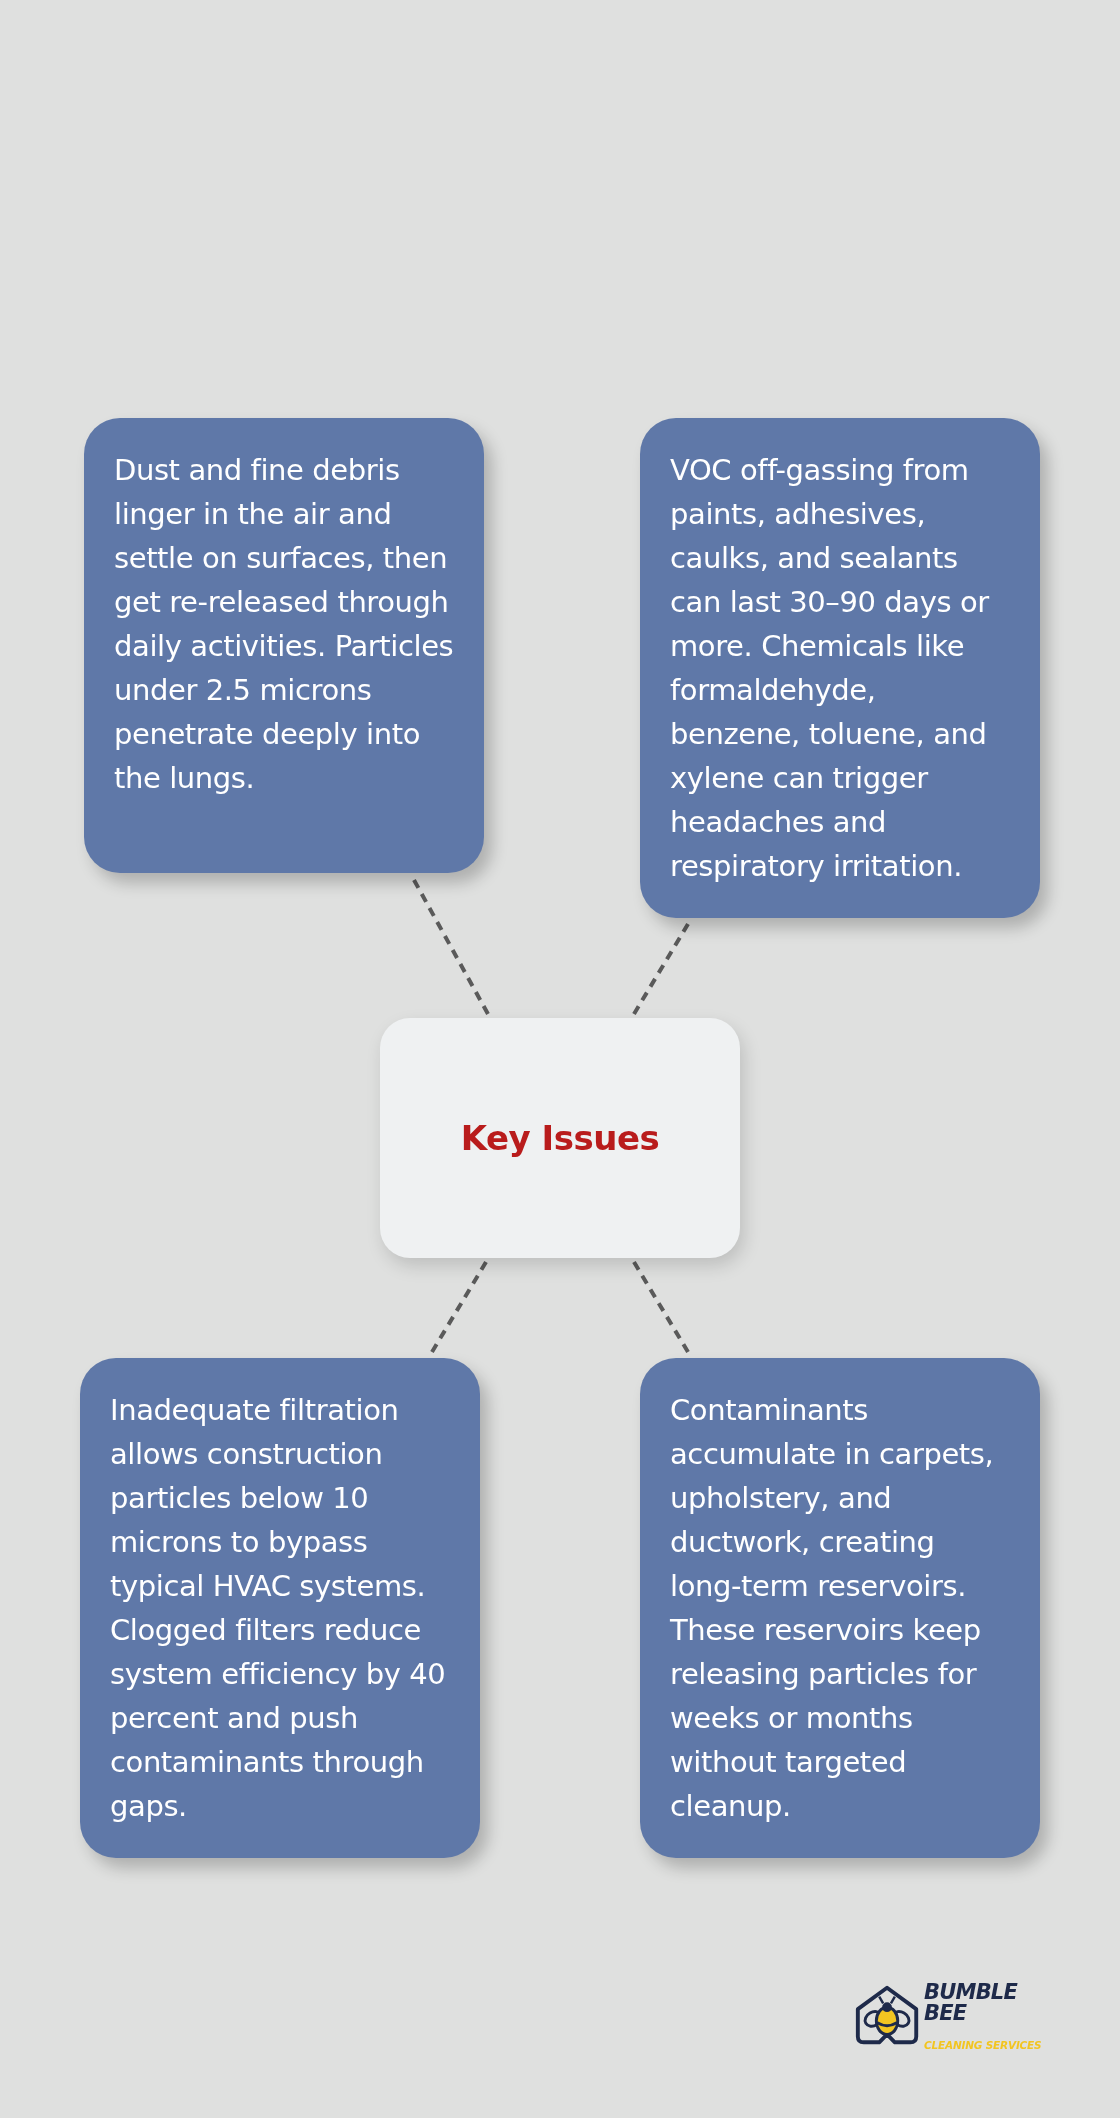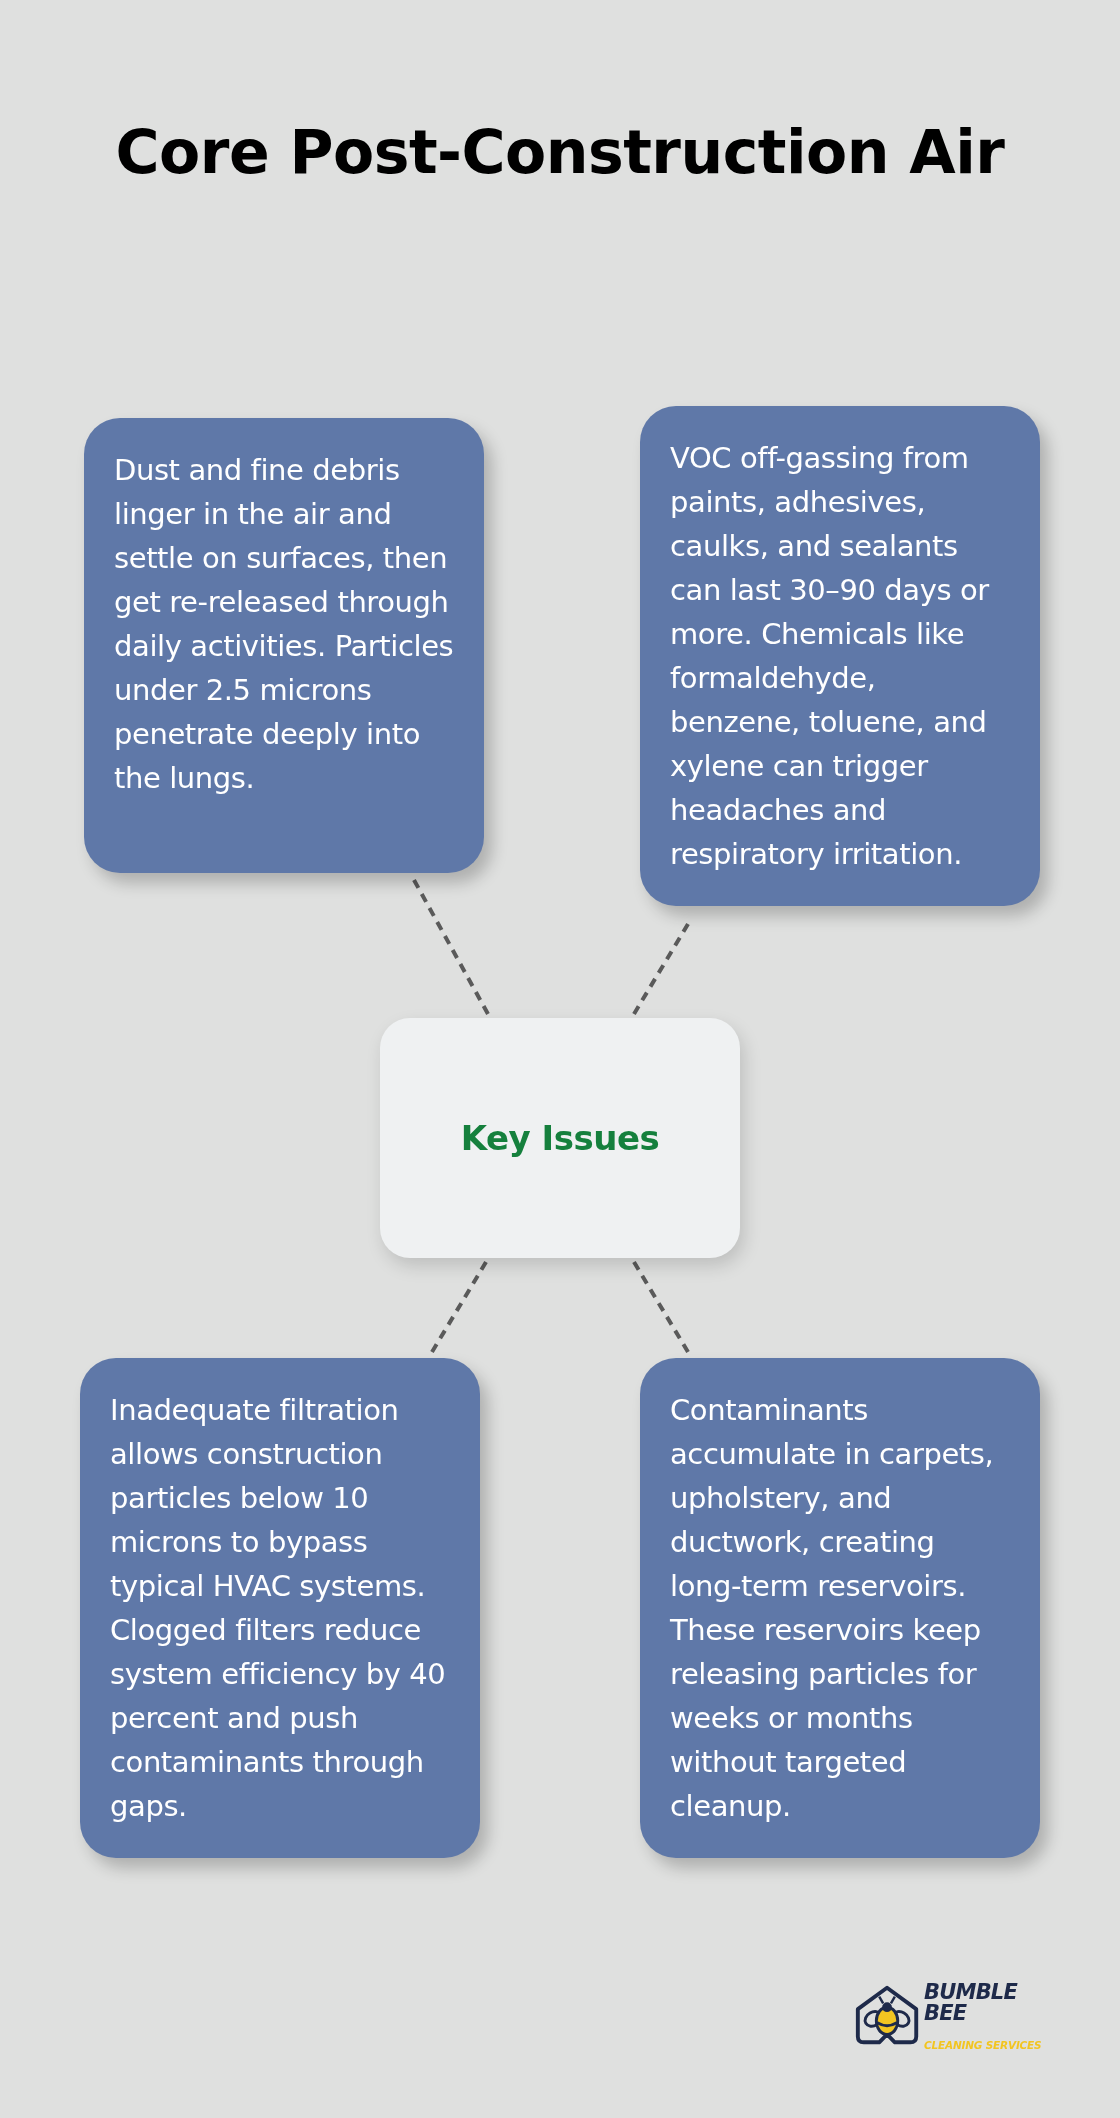--- a/index.html
+++ b/index.html
@@ -27,31 +27,31 @@
       box-shadow: 8px 10px 16px rgba(0,0,0,0.22);
       box-sizing: border-box;
       padding: 30px 28px 0 30px;
       color: #ffffff;
       font-family: "DejaVu Sans", sans-serif;
       font-size: 29px;
       line-height: 44px;
       letter-spacing: -0.4px;
     }
     #card-dust        { left: 84px;  top: 418px;  width: 400px; height: 455px; }
-    #card-voc         { left: 640px; top: 406px;  width: 400px; height: 500px; }
+    #card-voc         { left: 640px; top: 418px;  width: 400px; height: 500px; }
     #card-filtration  { left: 80px;  top: 1358px; width: 400px; height: 500px; }
     #card-reservoirs  { left: 640px; top: 1358px; width: 400px; height: 500px; }
     .center {
       position: absolute; left: 380px; top: 1018px; width: 360px; height: 240px;
       background: #eff1f2;
       border-radius: 30px;
       box-shadow: 4px 8px 18px rgba(0,0,0,0.15);
       display: flex; align-items: center; justify-content: center;
       font-family: "DejaVu Sans", sans-serif;
-      font-weight: bold; font-size: 34px; color: #15803d;
+      font-weight: bold; font-size: 34px; color: #b91c1c;
       letter-spacing: -0.5px;
     }
     svg.lines { position: absolute; left: 0; top: 0; pointer-events: none; }
     .logo {
       position: absolute; left: 852px; top: 1983px; width: 210px; height: 66px;
       display: flex; align-items: center; font-style: italic;
     }
     .logo-text { margin-left: 2px; line-height: 1; }
     .logo-main {
       font-family: "DejaVu Sans", sans-serif; font-weight: bold;
@@ -59,21 +59,20 @@
     }
     .logo-sub {
       font-family: "DejaVu Sans", sans-serif; font-weight: bold;
       font-size: 10.5px; color: #f2c521; letter-spacing: -0.2px; margin-top: 16px;
     }
   </style>
 </head>
 <body>
 
 <h1 class="title">
-  <span>Core Post-Construction Air</span>
 </h1>
 
 <svg class="lines" width="1120" height="2118">
   <g stroke="#5a5a5a" stroke-width="4" stroke-dasharray="9 7" fill="none">
     <line x1="414" y1="880" x2="488" y2="1014"></line>
     <line x1="688" y1="924" x2="634" y2="1014"></line>
     <line x1="486" y1="1262" x2="432" y2="1352"></line>
     <line x1="634" y1="1262" x2="688" y2="1352"></line>
   </g>
 </svg>

